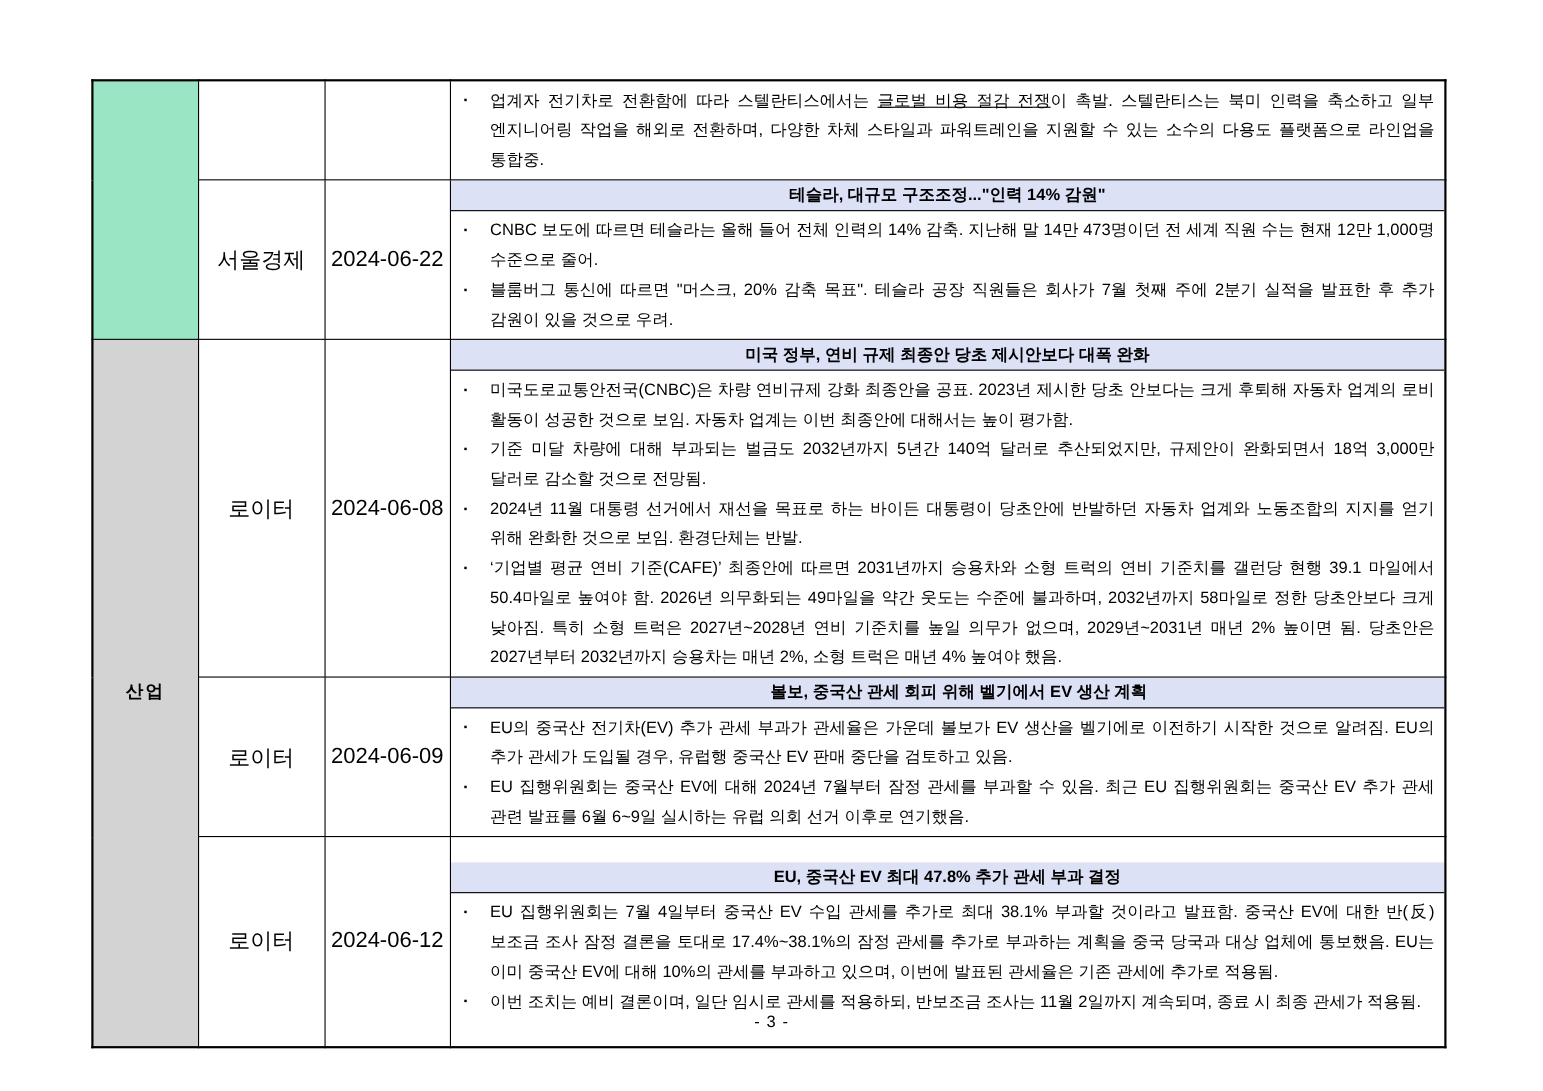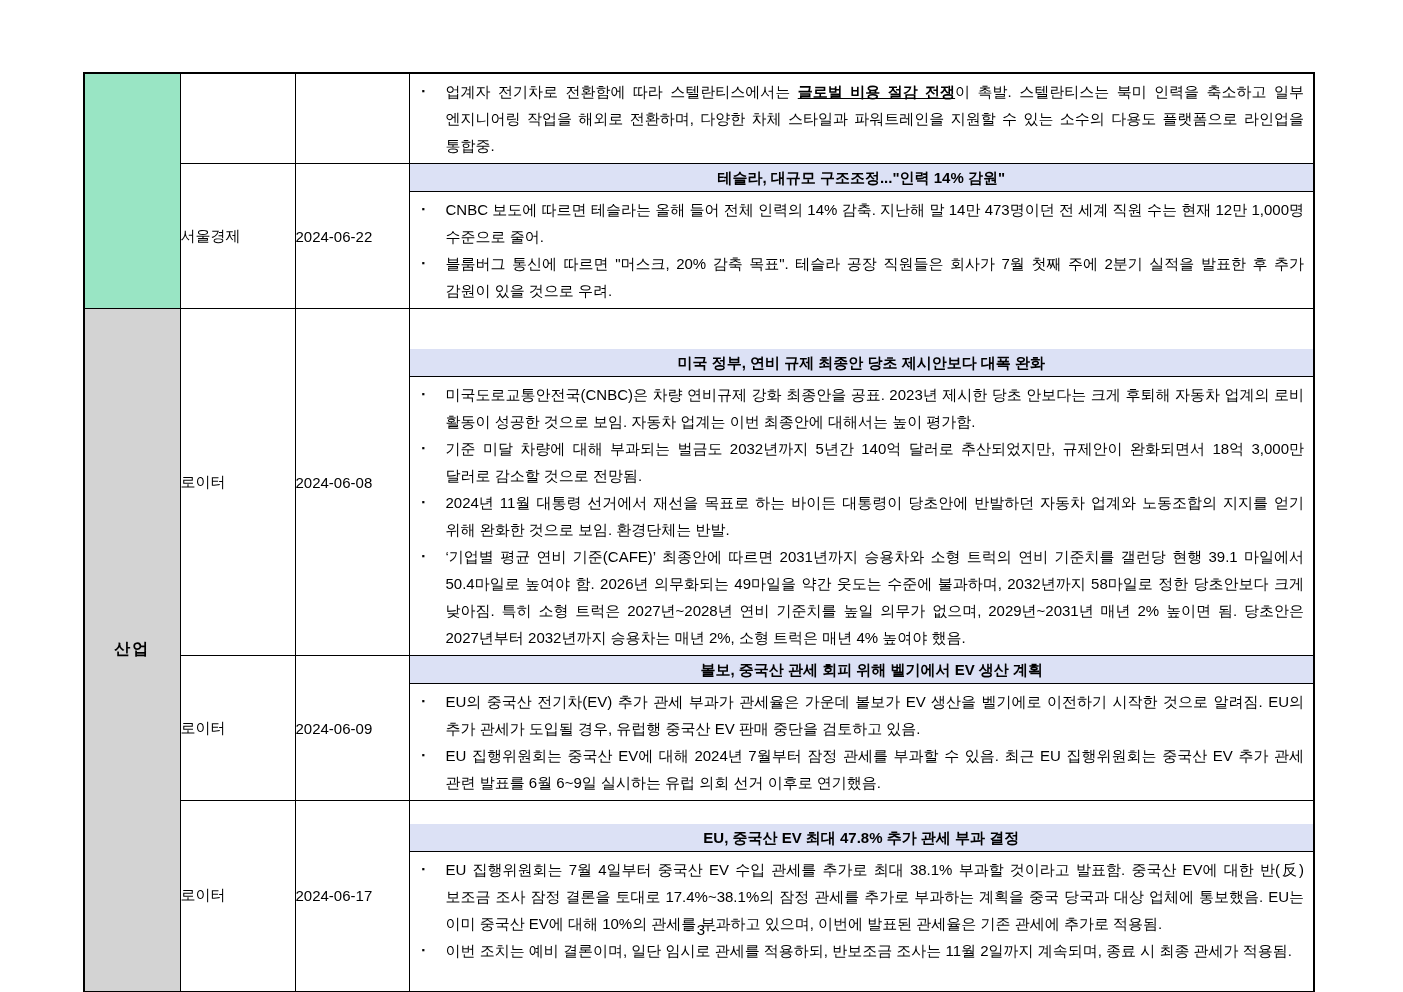--- a/index.html
+++ b/index.html
@@ -31,21 +31,22 @@
     vertical-align: middle;
   }
   td.cat-cell {
     text-align: center;
     font-weight: bold;
     font-size: 16px;
     letter-spacing: 2px;
     margin-top: 12px;
   }
   td.src-cell, td.date-cell {
-    font-size: 15px;
+    text-align: center;
+    font-size: 20px;
   }
   td.news-cell {
     vertical-align: top;
   }
   .news-header {
     height: 27px;
     line-height: 27px;
     text-align: center;
     font-weight: bold;
     font-size: 15px;
@@ -65,21 +66,21 @@
     font-size: 9px;
     line-height: 27px;
   }
   .bullet .btext {
     flex: 1 1 auto;
     text-align: justify;
     text-justify: inter-word;
     word-break: keep-all;
   }
   .seg-bu {
-    font-weight: bold;
+    font-weight: normal;
     text-decoration: underline;
   }
   .footer {
     position: absolute;
     left: 0;
     top: 921px;
     width: 100%;
     text-align: center;
     font-size: 15px;
     letter-spacing: 1px;
@@ -125,21 +126,21 @@
                 <span class="btext"><span>블룸버그 통신에 따르면 "머스크, 20% 감축 목표". 테슬라 공장 직원들은 회사가 7월 첫째 주에 2분기 실적을 발표한 후 추가 감원이 있을 것으로 우려.</span></span>
               </div>
             </div>
           </td>
         </tr>
         <tr style="height: 304px;">
           <td class="cat-cell" rowspan="3" style="background-color: rgb(211, 211, 211);">산업</td>
           <td class="src-cell">로이터</td>
           <td class="date-cell">2024-06-08</td>
           <td class="news-cell">
-            <div class="news-header" style="background-color: rgb(220, 225, 245); margin-top: 40px;">미국 정부, 연비 규제 최종안 당초 제시안보다 대폭 완화</div>
+            <div class="news-header" style="background-color: rgb(220, 225, 245);">미국 정부, 연비 규제 최종안 당초 제시안보다 대폭 완화</div>
             <div class="news-body">
               <div class="bullet">
                 <span class="marker">▪</span>
                 <span class="btext"><span>미국도로교통안전국(CNBC)은 차량 연비규제 강화 최종안을 공표. 2023년 제시한 당초 안보다는 크게 후퇴해 자동차 업계의 로비 활동이 성공한 것으로 보임. 자동차 업계는 이번 최종안에 대해서는 높이 평가함.</span></span>
               </div>
               <div class="bullet">
                 <span class="marker">▪</span>
                 <span class="btext"><span>기준 미달 차량에 대해 부과되는 벌금도 2032년까지 5년간 140억 달러로 추산되었지만, 규제안이 완화되면서 18억 3,000만 달러로 감소할 것으로 전망됨.</span></span>
               </div>
               <div class="bullet">
@@ -165,21 +166,21 @@
               </div>
               <div class="bullet">
                 <span class="marker">▪</span>
                 <span class="btext"><span>EU 집행위원회는 중국산 EV에 대해 2024년 7월부터 잠정 관세를 부과할 수 있음. 최근 EU 집행위원회는 중국산 EV 추가 관세 관련 발표를 6월 6~9일 실시하는 유럽 의회 선거 이후로 연기했음.</span></span>
               </div>
             </div>
           </td>
         </tr>
         <tr style="height: 191px;">
           <td class="src-cell">로이터</td>
-          <td class="date-cell">2024-06-17</td>
+          <td class="date-cell">2024-06-12</td>
           <td class="news-cell">
             <div class="news-header" style="background-color: rgb(220, 225, 245);">EU, 중국산 EV 최대 47.8% 추가 관세 부과 결정</div>
             <div class="news-body">
               <div class="bullet">
                 <span class="marker">▪</span>
                 <span class="btext"><span>EU 집행위원회는 7월 4일부터 중국산 EV 수입 관세를 추가로 최대 38.1% 부과할 것이라고 발표함. 중국산 EV에 대한 반(反)보조금 조사 잠정 결론을 토대로 17.4%~38.1%의 잠정 관세를 추가로 부과하는 계획을 중국 당국과 대상 업체에 통보했음. EU는 이미 중국산 EV에 대해 10%의 관세를 부과하고 있으며, 이번에 발표된 관세율은 기존 관세에 추가로 적용됨.</span></span>
               </div>
               <div class="bullet">
                 <span class="marker">▪</span>
                 <span class="btext"><span>이번 조치는 예비 결론이며, 일단 임시로 관세를 적용하되, 반보조금 조사는 11월 2일까지 계속되며, 종료 시 최종 관세가 적용됨.</span></span>

